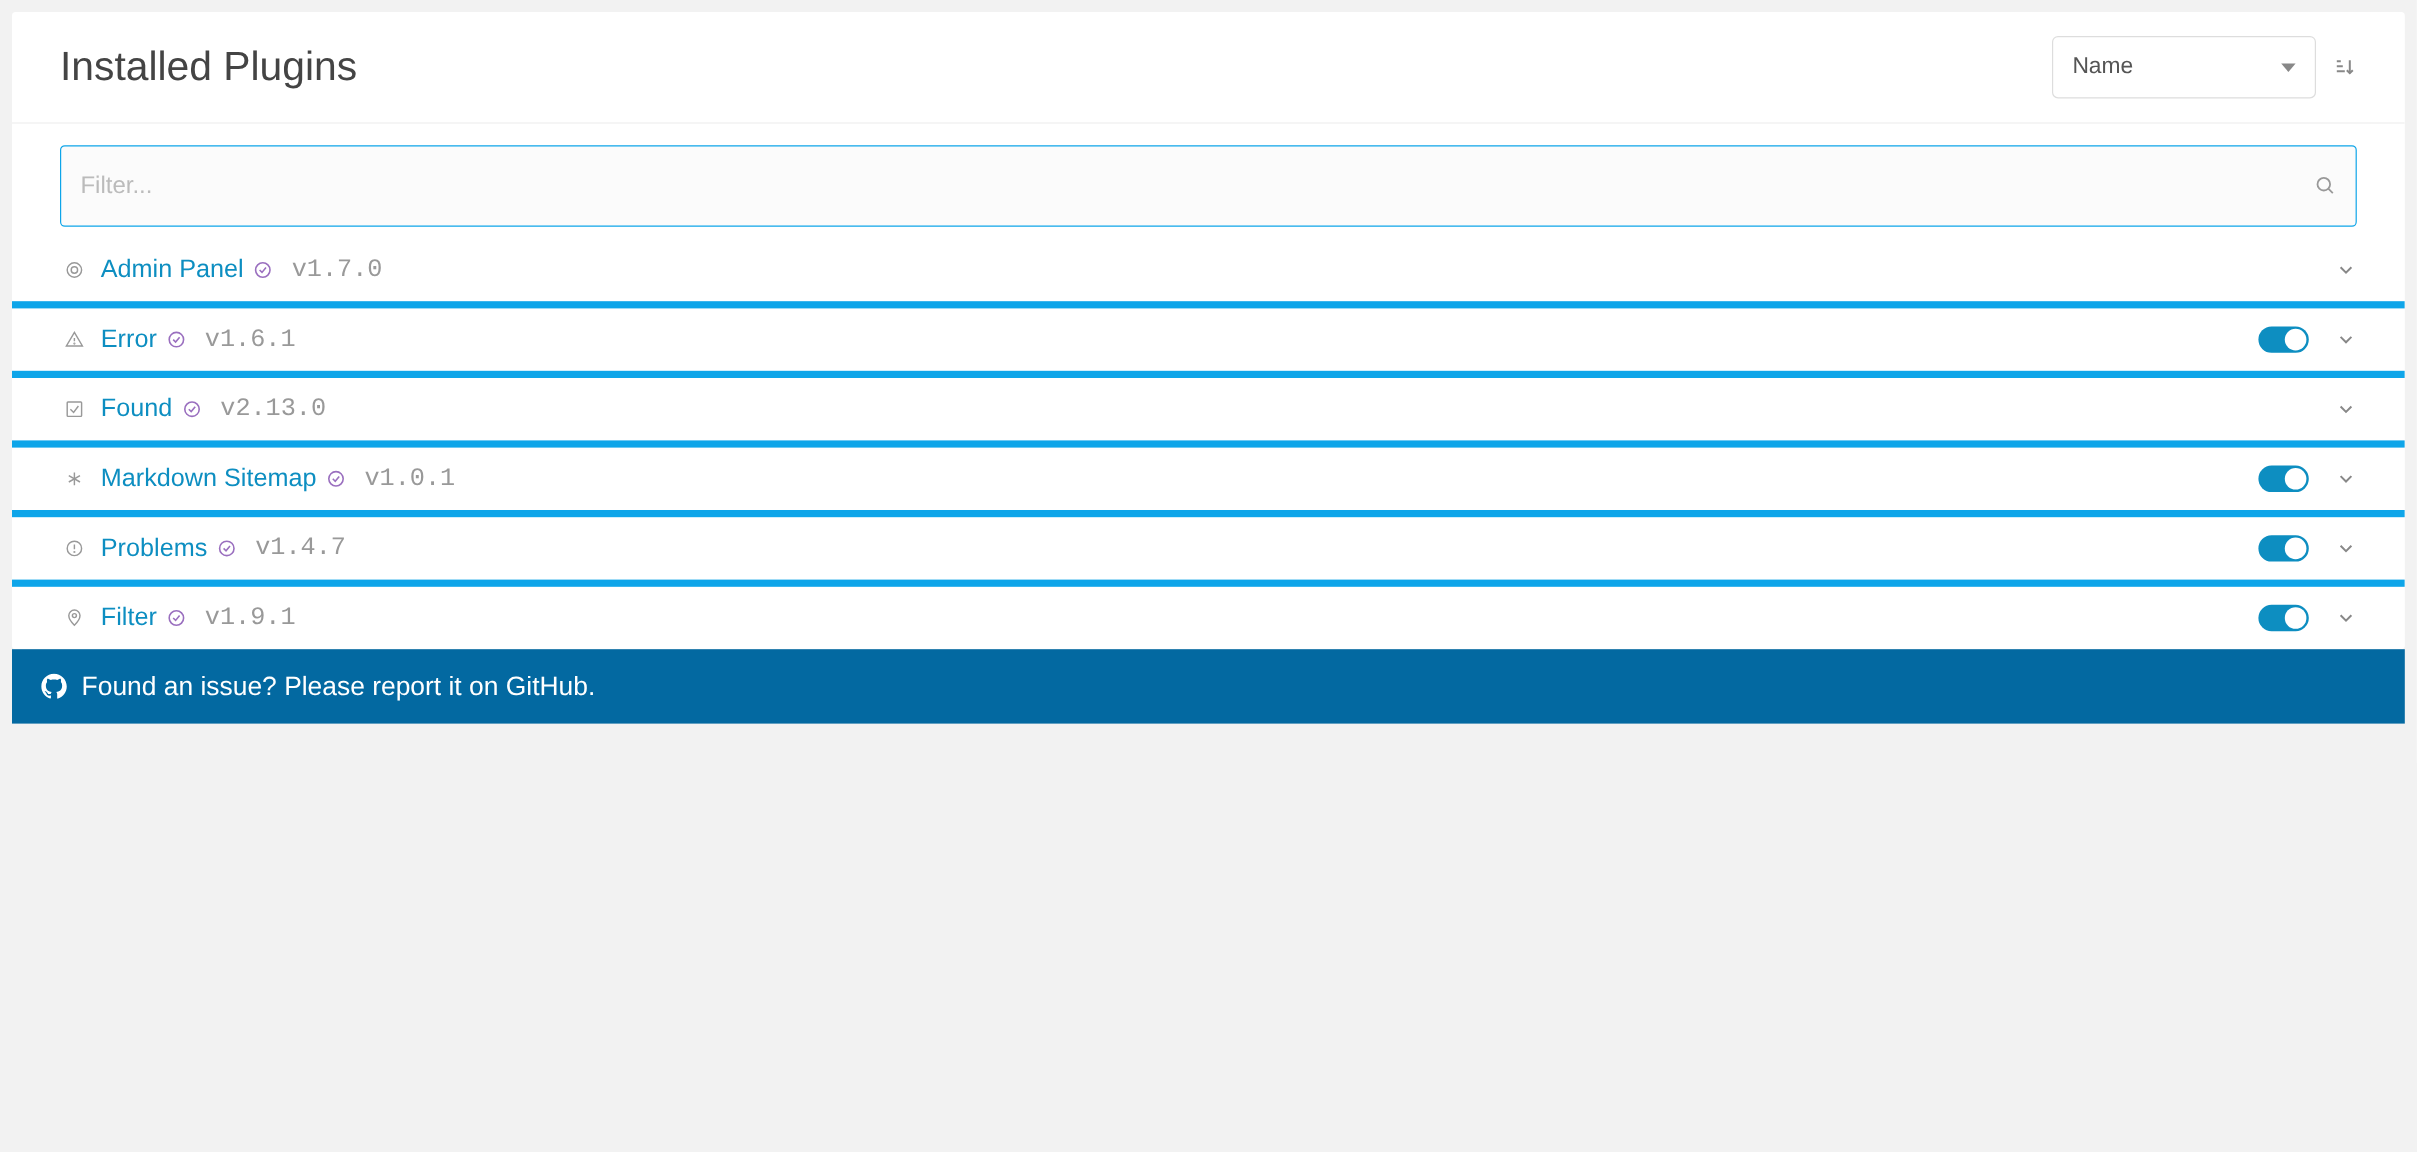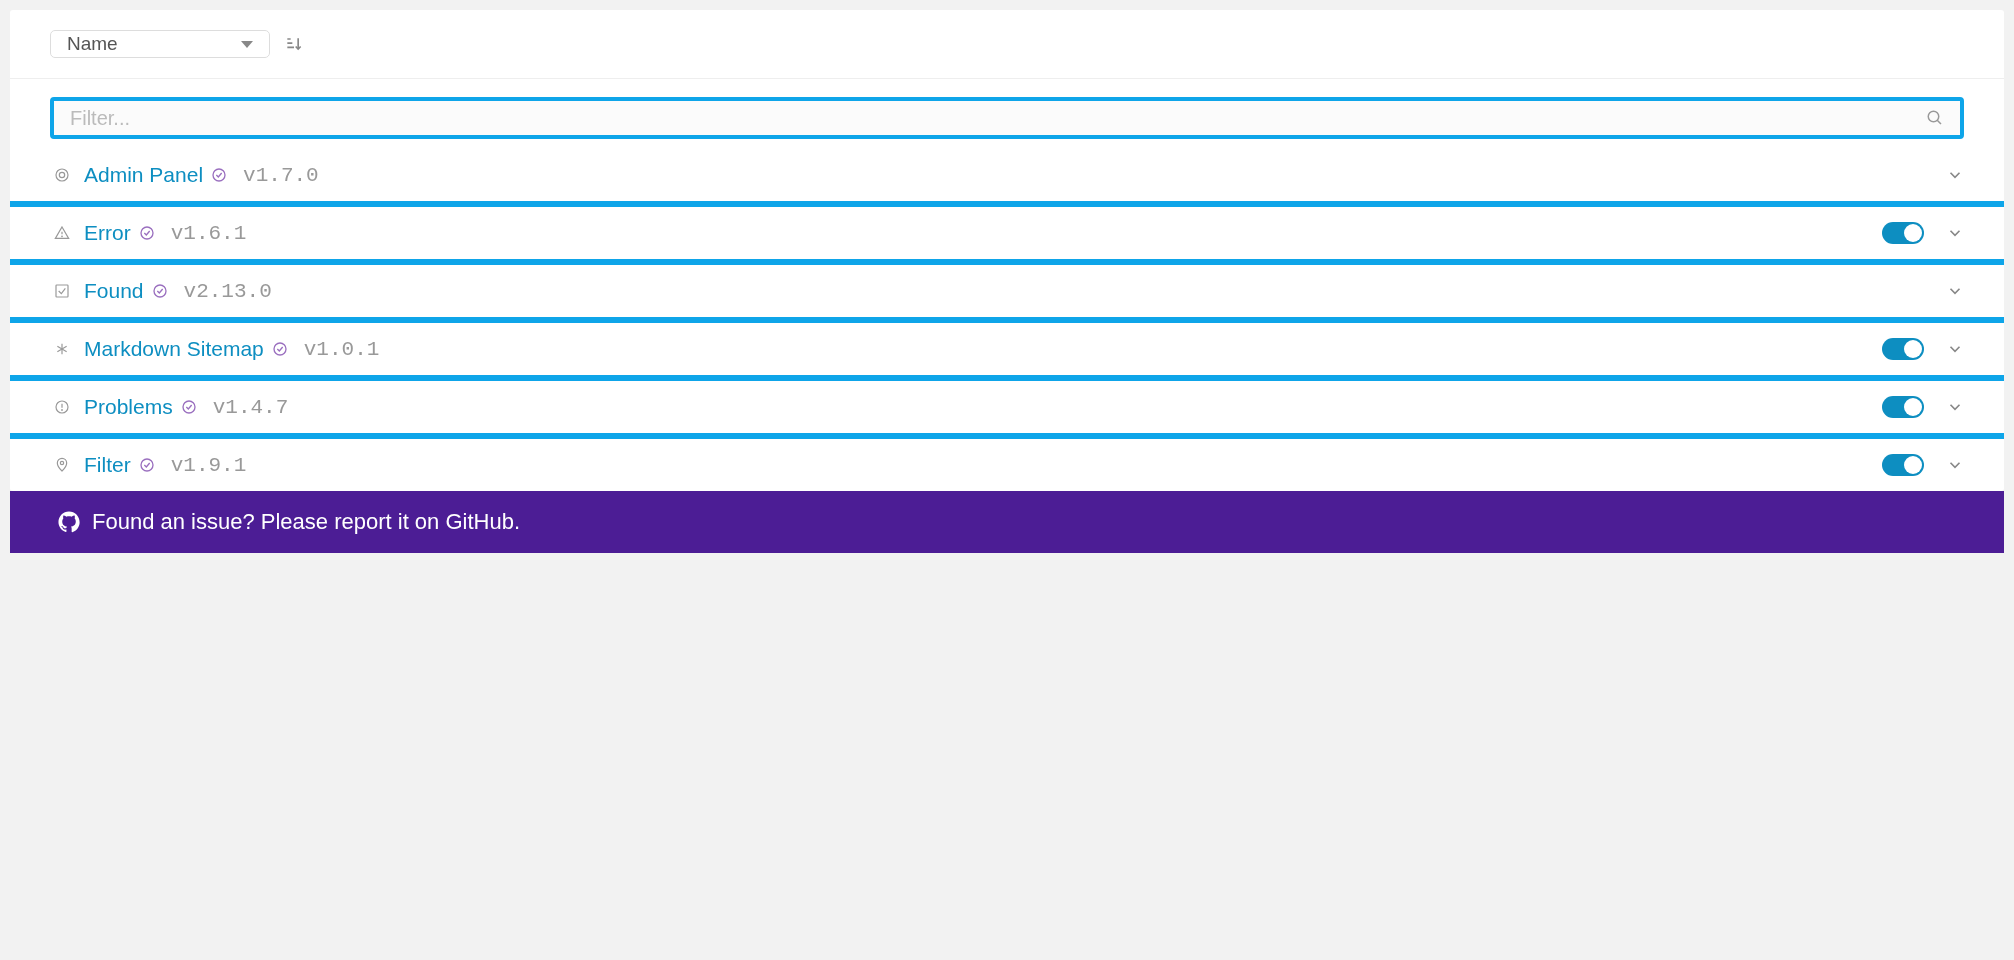--- a/index.html
+++ b/index.html
@@ -30,21 +30,21 @@
   .header-controls {
     display: flex;
     align-items: center;
     gap: 14px;
   }
   .sort-select {
     display: flex;
     align-items: center;
     justify-content: space-between;
     width: 220px;
-    height: 28px;
+    height: 52px;
     padding: 0 16px;
     border: 1px solid #ddd;
     border-radius: 5px;
     color: #555;
     cursor: pointer;
     background: #fff;
   }
   .sort-select .caret {
     width: 0; height: 0;
     border-left: 6px solid transparent;
@@ -56,23 +56,23 @@
     cursor: pointer;
     display: flex;
     align-items: center;
   }
   .filter-wrap {
     padding: 18px 40px 10px 40px;
   }
   .filter-box {
     display: flex;
     align-items: center;
-    border: 4px solid #0ea5e9;
+    border: 1px solid #0ea5e9;
     border-radius: 4px;
-    height: 42px;
+    height: 68px;
     padding: 0 16px;
     background: #fbfbfb;
   }
   .filter-input {
     flex: 1;
     border: none;
     outline: none;
     background: transparent;
     font-size: 20px;
     color: #555;
@@ -132,37 +132,38 @@
     top: 2px; right: 2px;
   }
   .expand-btn {
     color: #888;
     cursor: pointer;
     display: flex;
     align-items: center;
     flex-shrink: 0;
   }
   .footer-bar {
-    background: #4c1d95;
+    background: #0369a1;
     color: #fff;
-    padding: 18px 48px;
+    padding: 18px 24px;
     display: flex;
     align-items: center;
     gap: 12px;
     font-size: 22px;
     margin-top: 0;
   }
   svg { display: block; }
 </style>
 </head>
 <body>
 
 <div class="panel">
 
   <div class="panel-header">
+    <h1 class="panel-title">Installed Plugins</h1>
     <div class="header-controls">
       <div class="sort-select">
         <span>Name</span>
         <span class="caret"></span>
       </div>
       <div class="sort-dir">
         <svg width="20" height="20" viewBox="0 0 24 24" fill="none" stroke="currentColor" stroke-width="2">
           <line x1="4" y1="6" x2="8" y2="6"></line>
           <line x1="4" y1="11" x2="10" y2="11"></line>
           <line x1="4" y1="16" x2="12" y2="16"></line>

